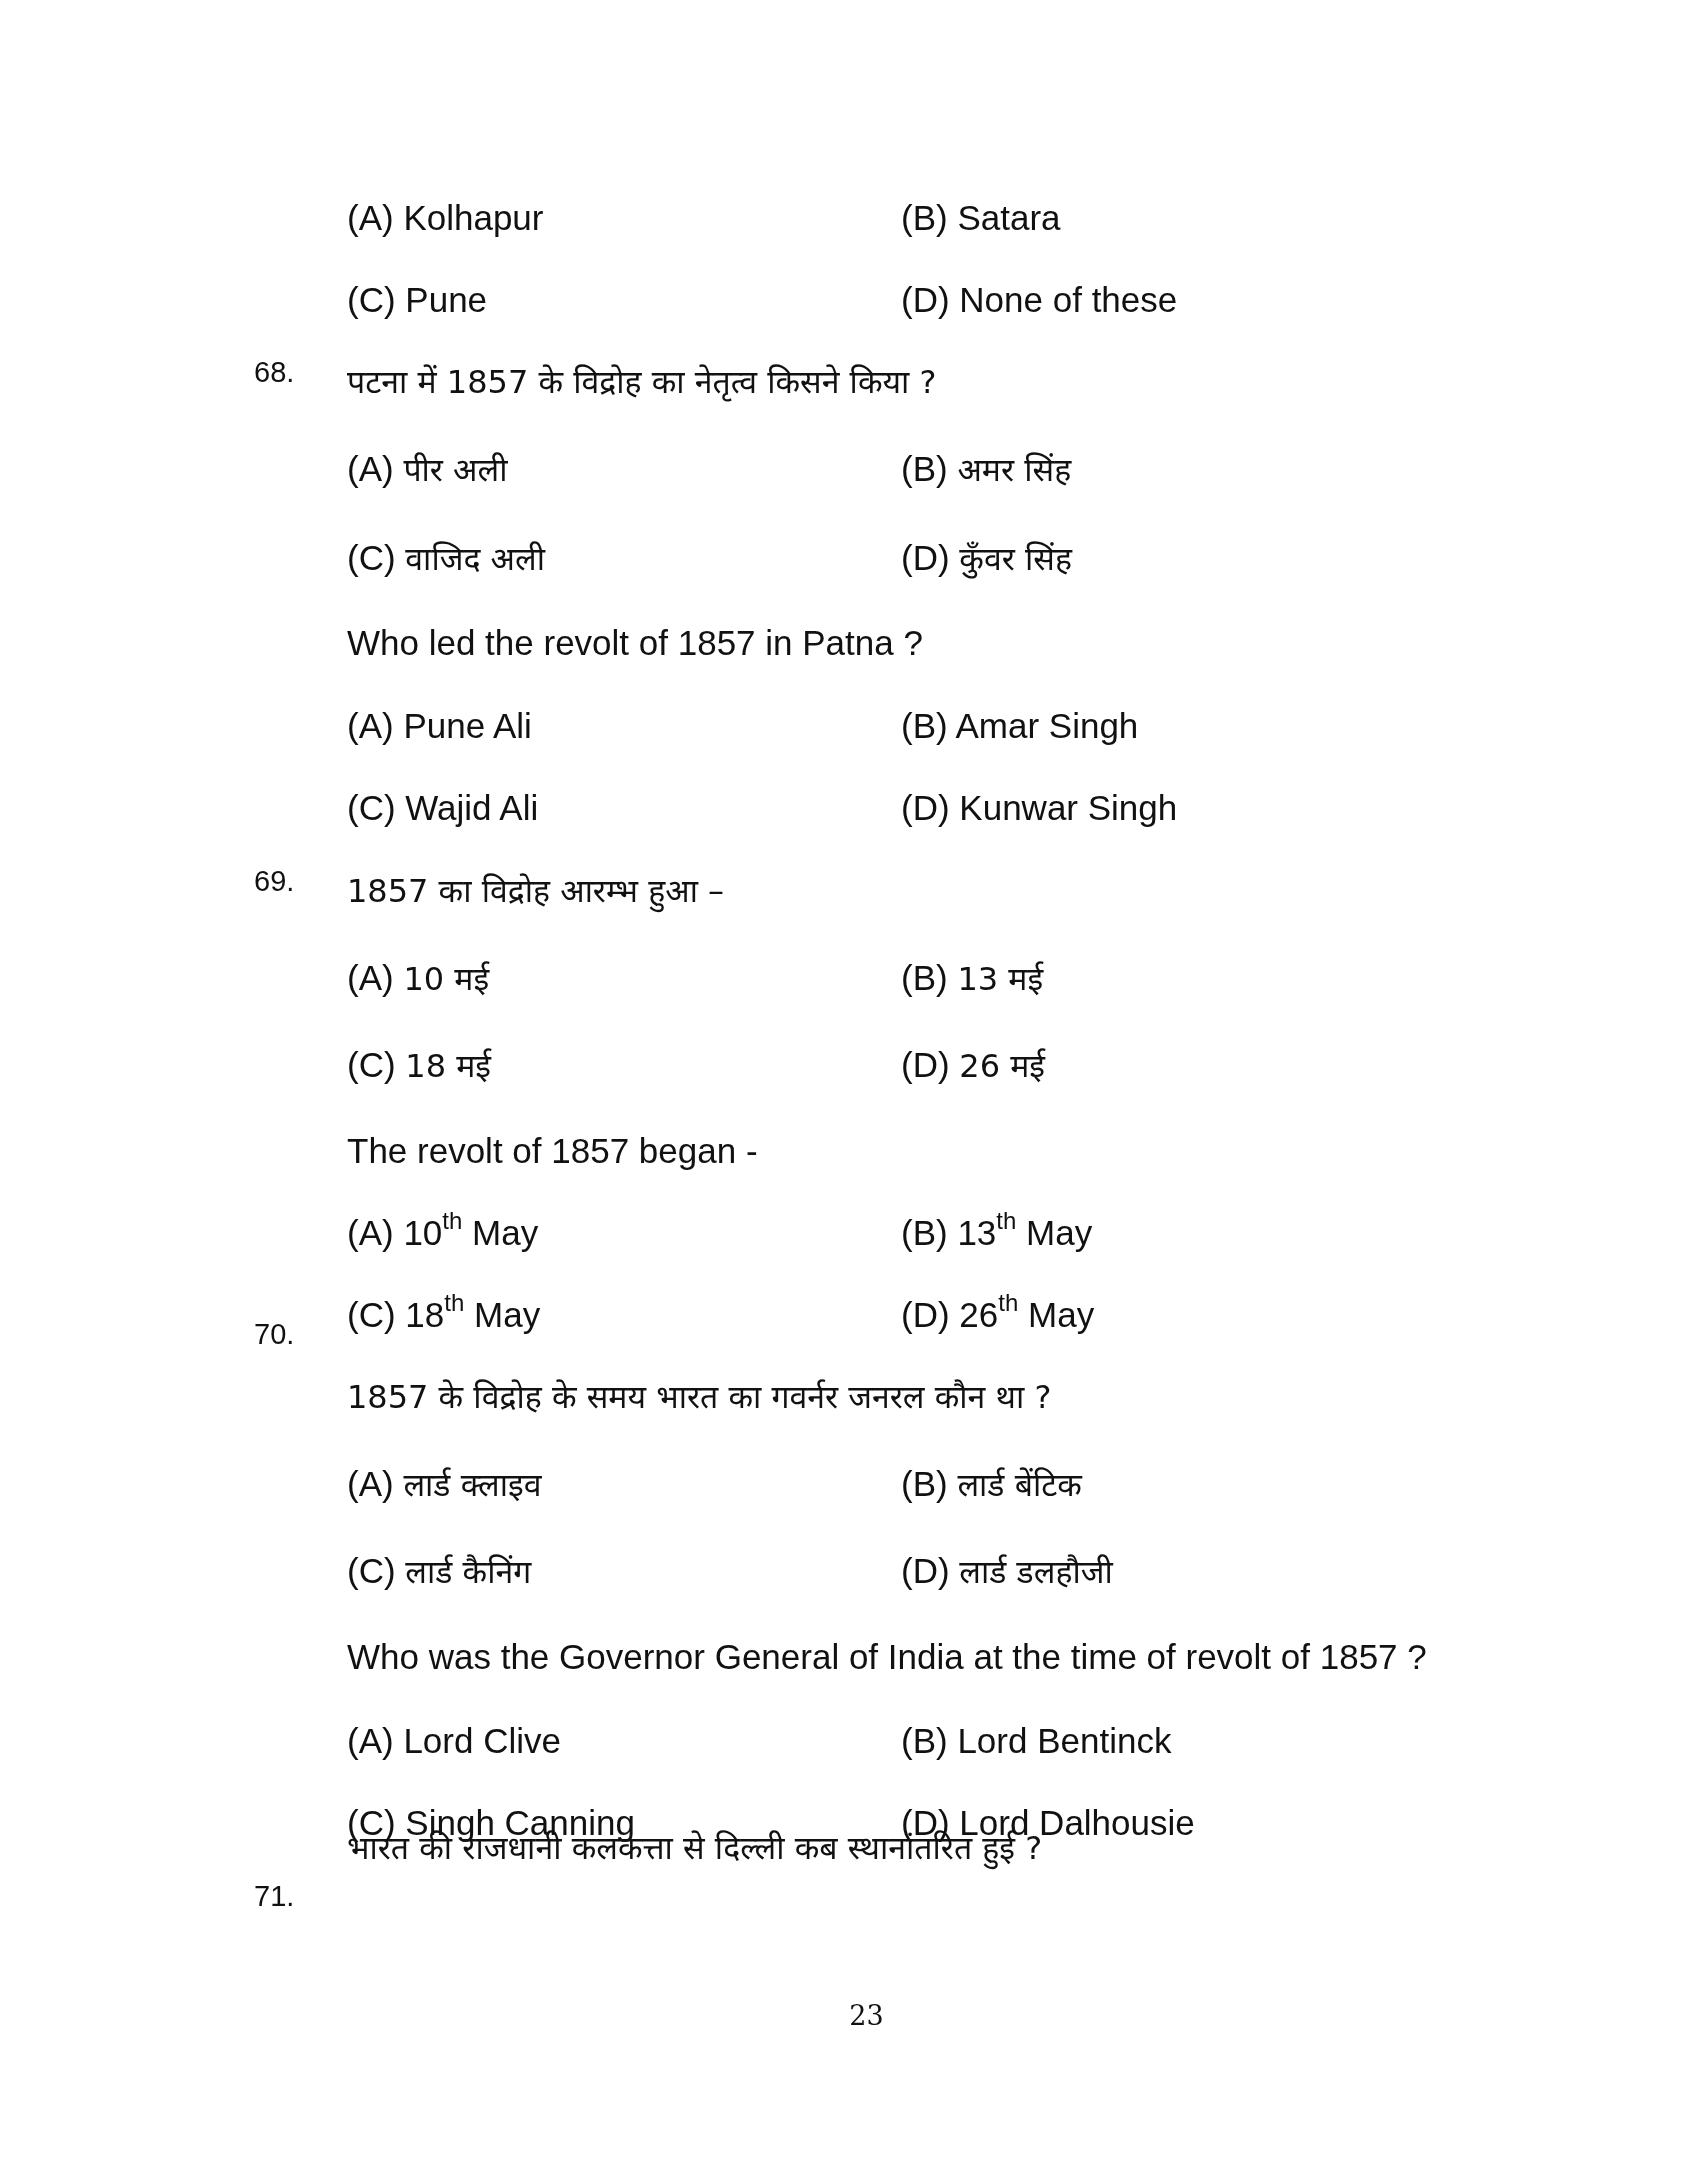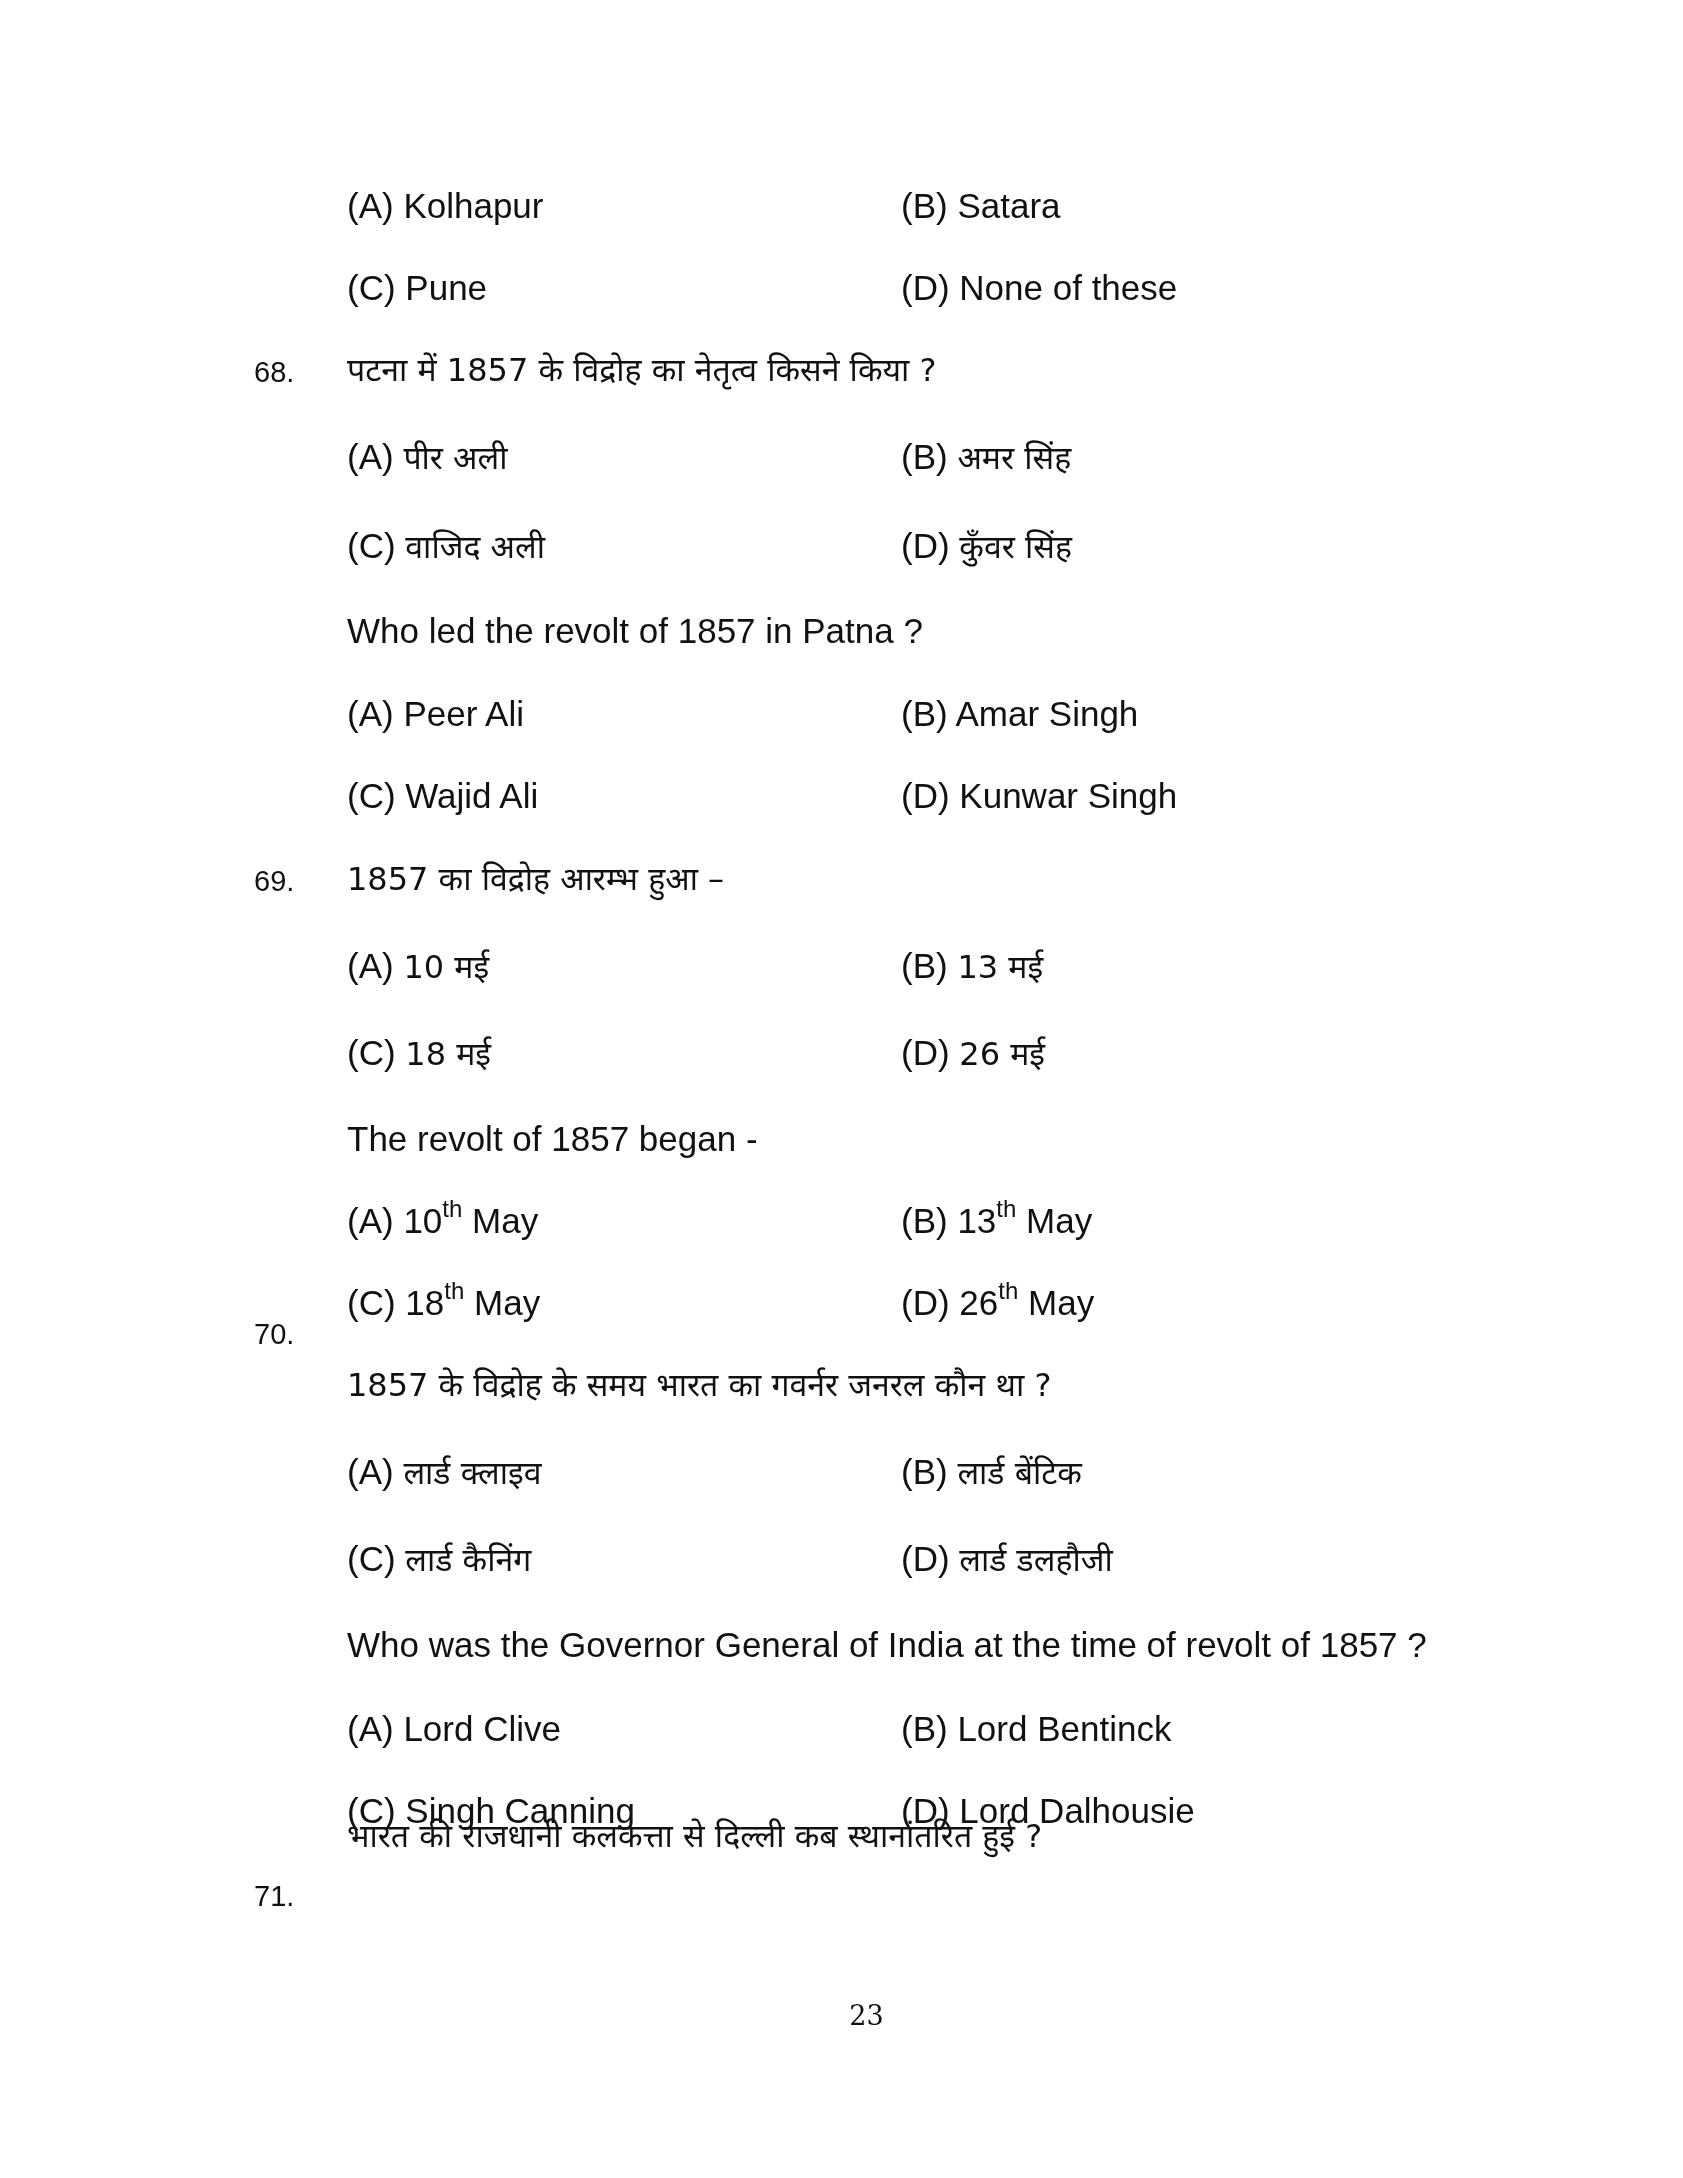--- a/index.html
+++ b/index.html
@@ -1,18 +1,18 @@
 <!DOCTYPE html>
 <html><head>
   <meta charset="utf-8">
   <style>
     html, body { margin: 0; padding: 0; background: #ffffff; }
     body { width: 1683px; height: 2178px; position: relative; overflow: hidden;
            font-family: "Liberation Sans", "DejaVu Sans", sans-serif; color: #111; }
-    .line { position: absolute; white-space: nowrap; font-size: 35px; line-height: 1; transform: translateY(-50%); }
+    .line { position: absolute; white-space: nowrap; font-size: 35px; line-height: 1; transform: translateY(-50%); margin-top: 12px; }
     .qnum { position: absolute; left: 254px; font-size: 29px; transform: translateY(-50%); line-height: 1; }
     .qtext { left: 347px; }
     .colA { left: 347px; }
     .colB { left: 901px; }
     .hi { font-family: "DejaVu Sans", sans-serif; font-size: 32px; text-align: right; }
     .label { font-family: "Liberation Sans", sans-serif; font-size: 35px; }
     sup { font-size: 24px; vertical-align: 16px; line-height: 0; }
     .pagenum { position: absolute; left: 0; width: 1733px; text-align: center; top: 2015px;
                font-size: 27px; transform: translateY(-50%); font-family: "DejaVu Serif", serif; }
   </style>
@@ -27,21 +27,21 @@
 </div>
 
 <div>
   <div class="qnum" style="top:372px">68.</div>
   <div class="line qtext hi" style="top:370px">पटना में 1857 के विद्रोह का नेतृत्व किसने किया ?</div>
   <div class="line colA" style="top:456px"><span class="label">(A)</span> <span class="hi">पीर अली</span></div>
   <div class="line colB" style="top:456px"><span class="label">(B)</span> <span class="hi">अमर सिंह</span></div>
   <div class="line colA" style="top:545px"><span class="label">(C)</span> <span class="hi">वाजिद अली</span></div>
   <div class="line colB" style="top:545px"><span class="label">(D)</span> <span class="hi">कुँवर सिंह</span></div>
   <div class="line qtext" style="top:630px">Who led the revolt of 1857 in Patna ?</div>
-  <div class="line colA" style="top:713px"><span>(A)</span> <span>Peer Ali</span></div>
+  <div class="line colA" style="top:713px"><span>(A)</span> <span>Pune Ali</span></div>
   <div class="line colB" style="top:713px"><span>(B)</span> <span>Amar Singh</span></div>
   <div class="line colA" style="top:795px"><span>(C)</span> <span>Wajid Ali</span></div>
   <div class="line colB" style="top:795px"><span>(D)</span> <span>Kunwar Singh</span></div>
 </div>
 
 <div>
   <div class="qnum" style="top:881px">69.</div>
   <div class="line qtext hi" style="top:879px">1857 का विद्रोह आरम्भ हुआ –</div>
   <div class="line colA" style="top:965px"><span class="label">(A)</span> <span class="hi">10 मई</span></div>
   <div class="line colB" style="top:965px"><span class="label">(B)</span> <span class="hi">13 मई</span></div>

